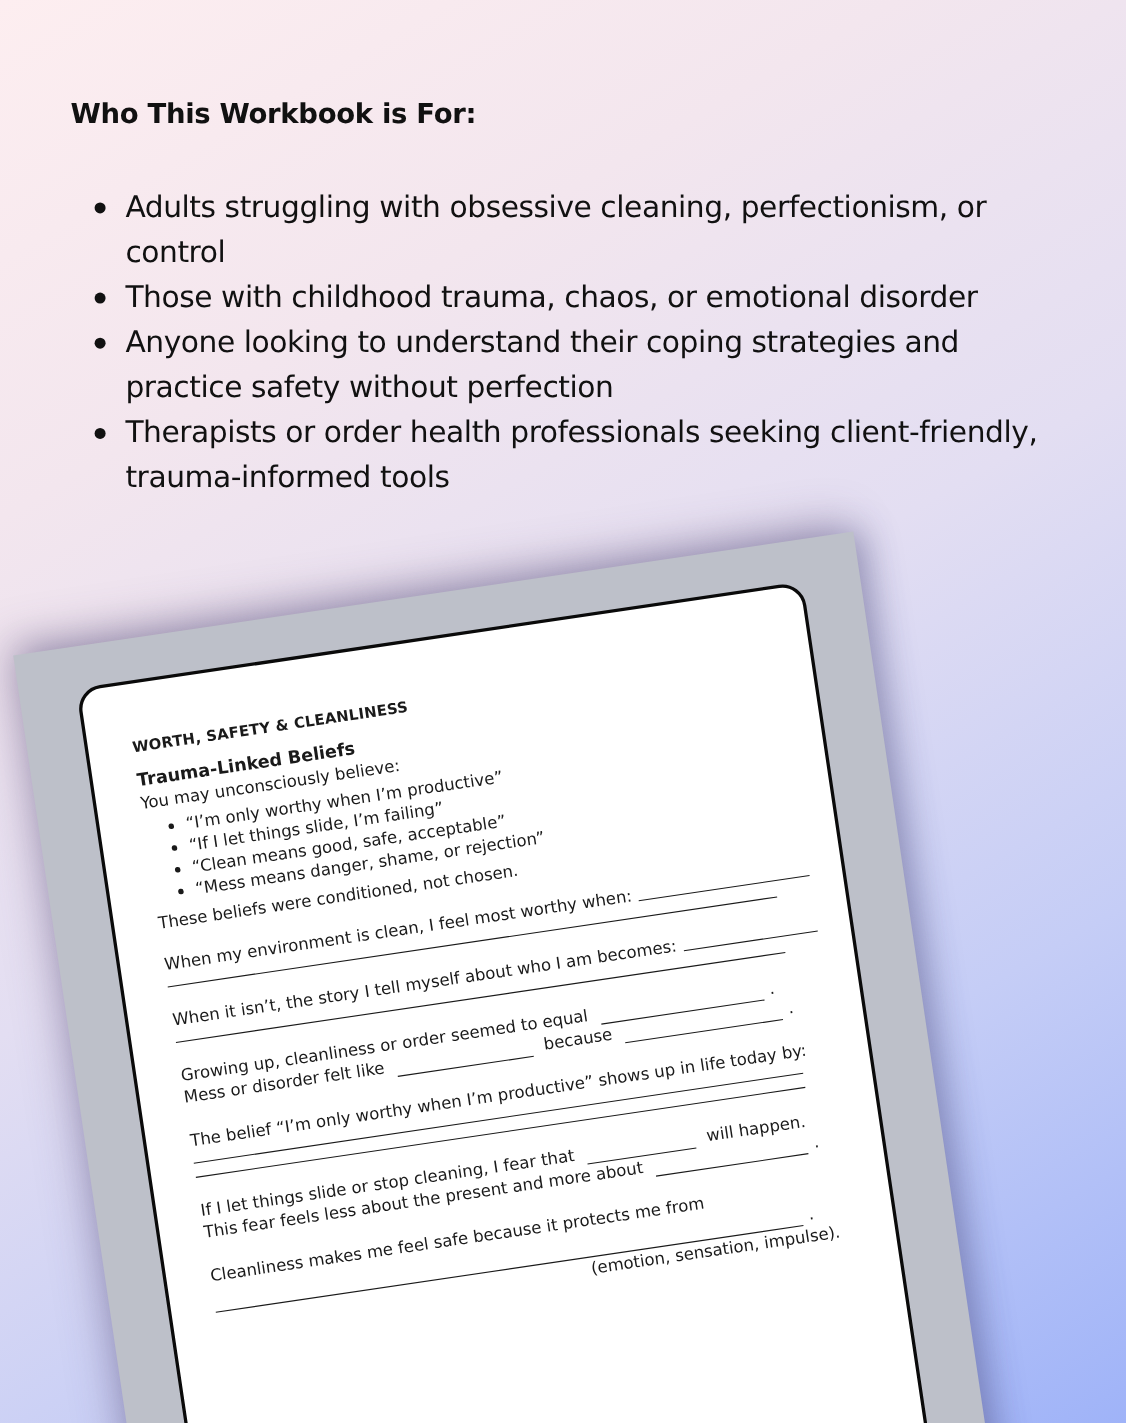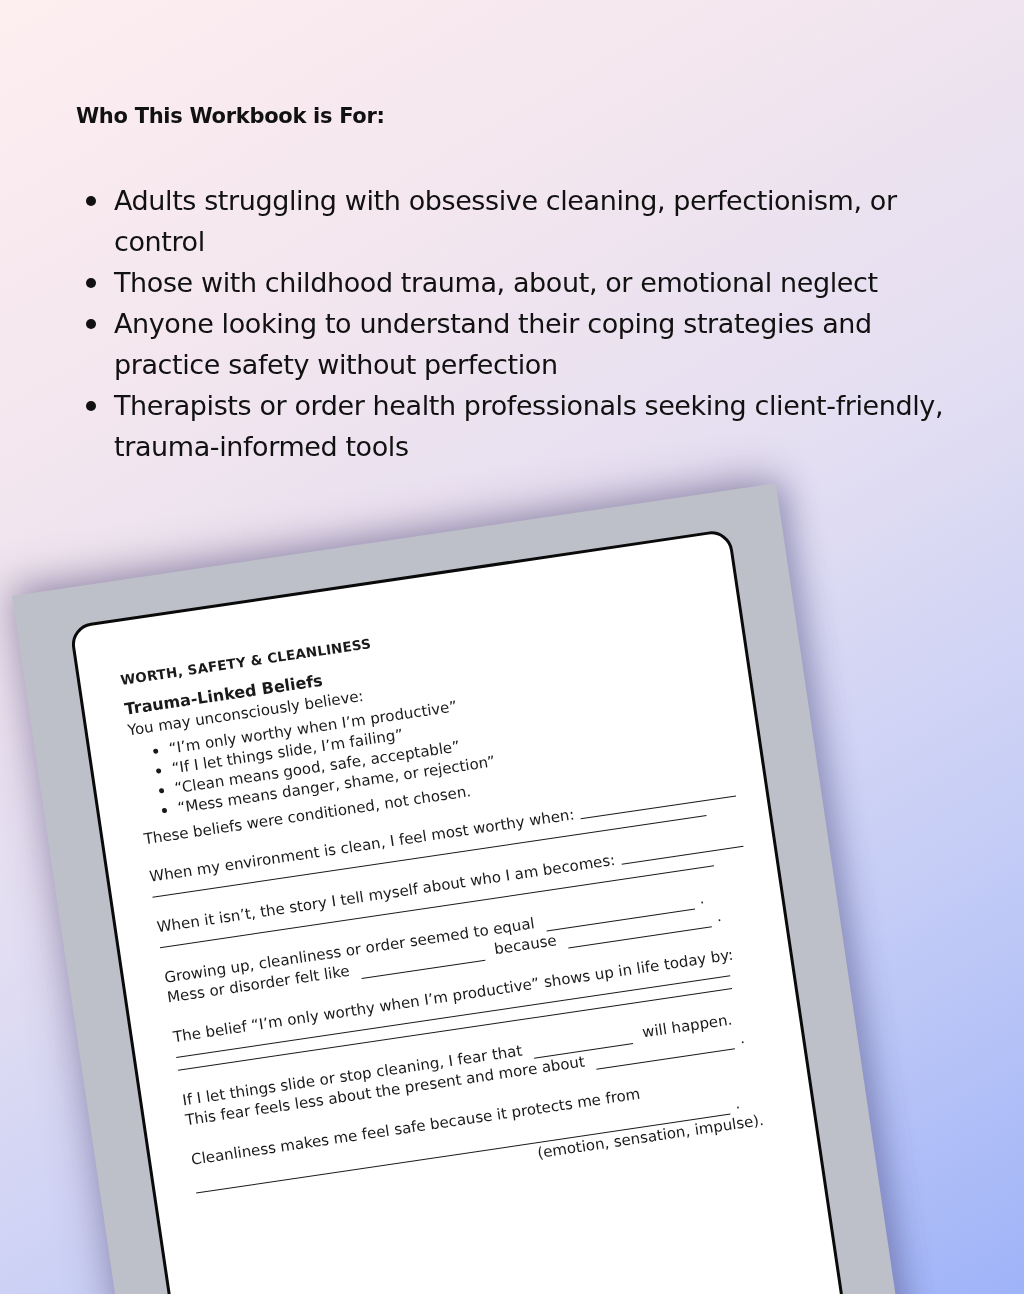--- a/index.html
+++ b/index.html
@@ -17,23 +17,23 @@
   }
   .intro {
     position: absolute;
     left: 64px;
     top: 84px;
     width: 920px;
   }
   .intro-title {
     font-family: "DejaVu Sans", sans-serif;
     font-weight: bold;
-    font-size: 21px;
+    font-size: 25px;
     letter-spacing: -0.3px;
-    margin: 12px;
+    margin: 0;
     line-height: 40px;
   }
   .intro-list {
     list-style: none;
     margin: 44px 0 0 0;
     padding: 0;
   }
   .intro-list li {
     position: relative;
     padding-left: 50px;
@@ -163,21 +163,21 @@
 
 <section class="intro">
   <h1 class="intro-title">Who This Workbook is For:</h1>
   <ul class="intro-list">
     <li>
       <span class="bullet"></span>
       <span>Adults struggling with obsessive cleaning, perfectionism, or control</span>
     </li>
     <li>
       <span class="bullet"></span>
-      <span>Those with childhood trauma, about, or emotional neglect</span>
+      <span>Those with childhood trauma, chaos, or emotional disorder</span>
     </li>
     <li>
       <span class="bullet"></span>
       <span>Anyone looking to understand their coping strategies and practice safety without perfection</span>
     </li>
     <li>
       <span class="bullet"></span>
       <span>Therapists or order health professionals seeking client-friendly, trauma-informed tools</span>
     </li>
   </ul>

